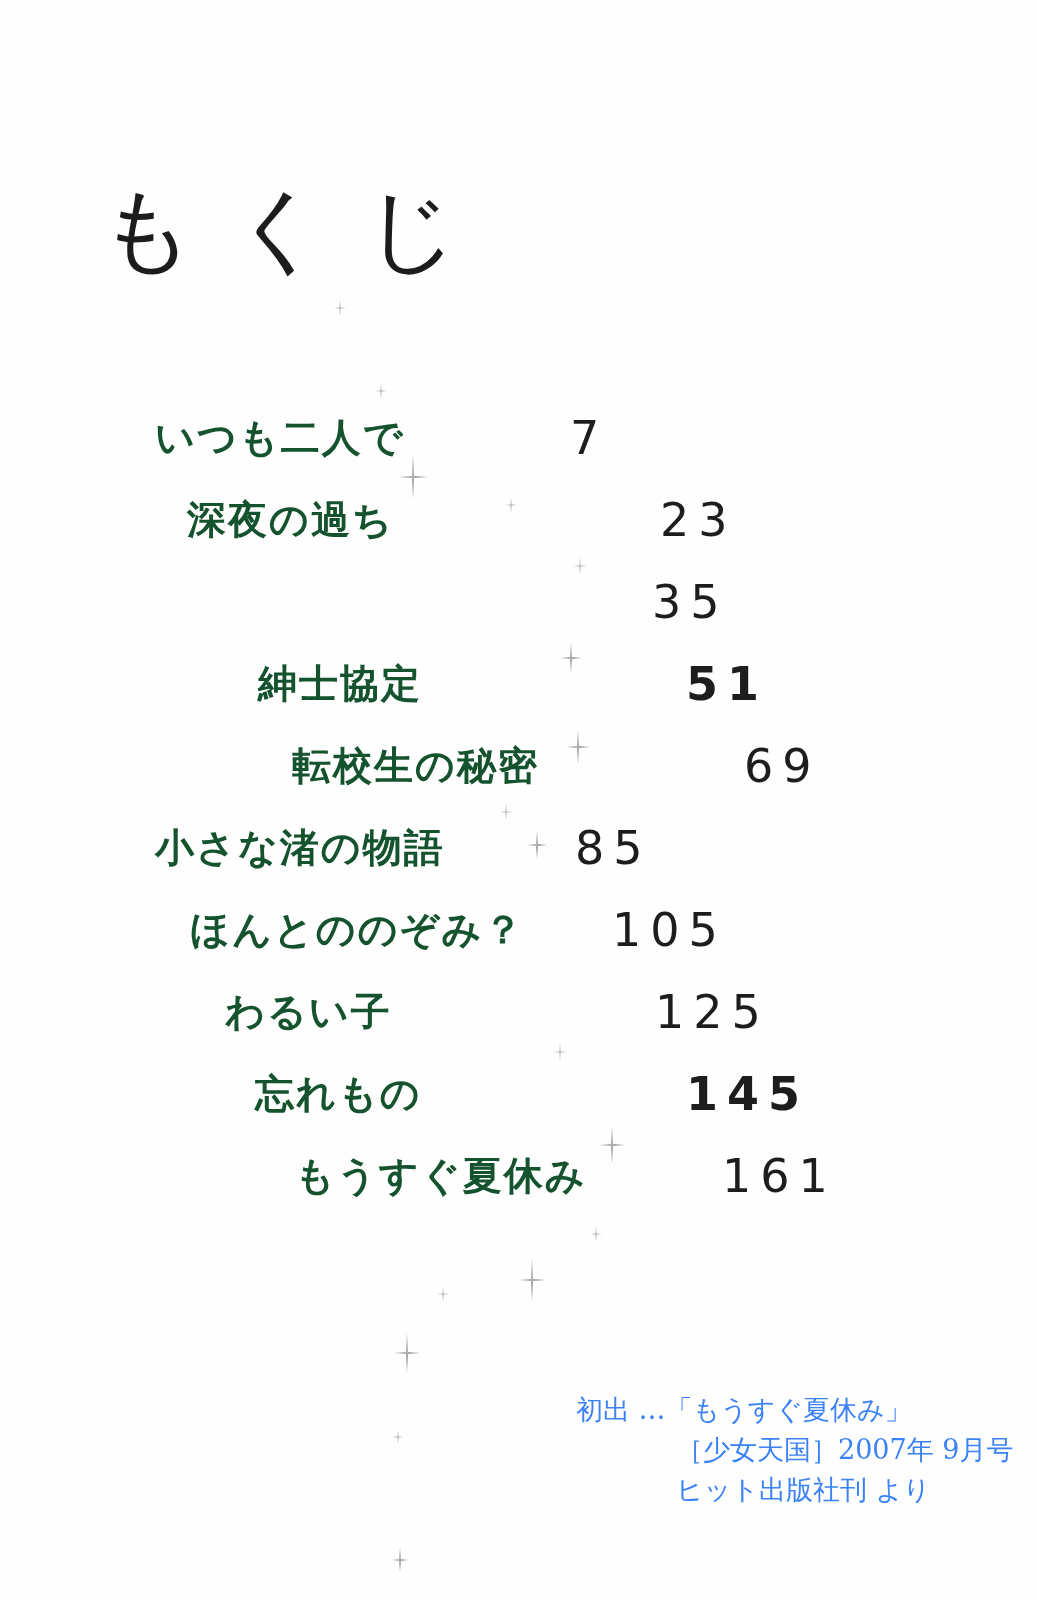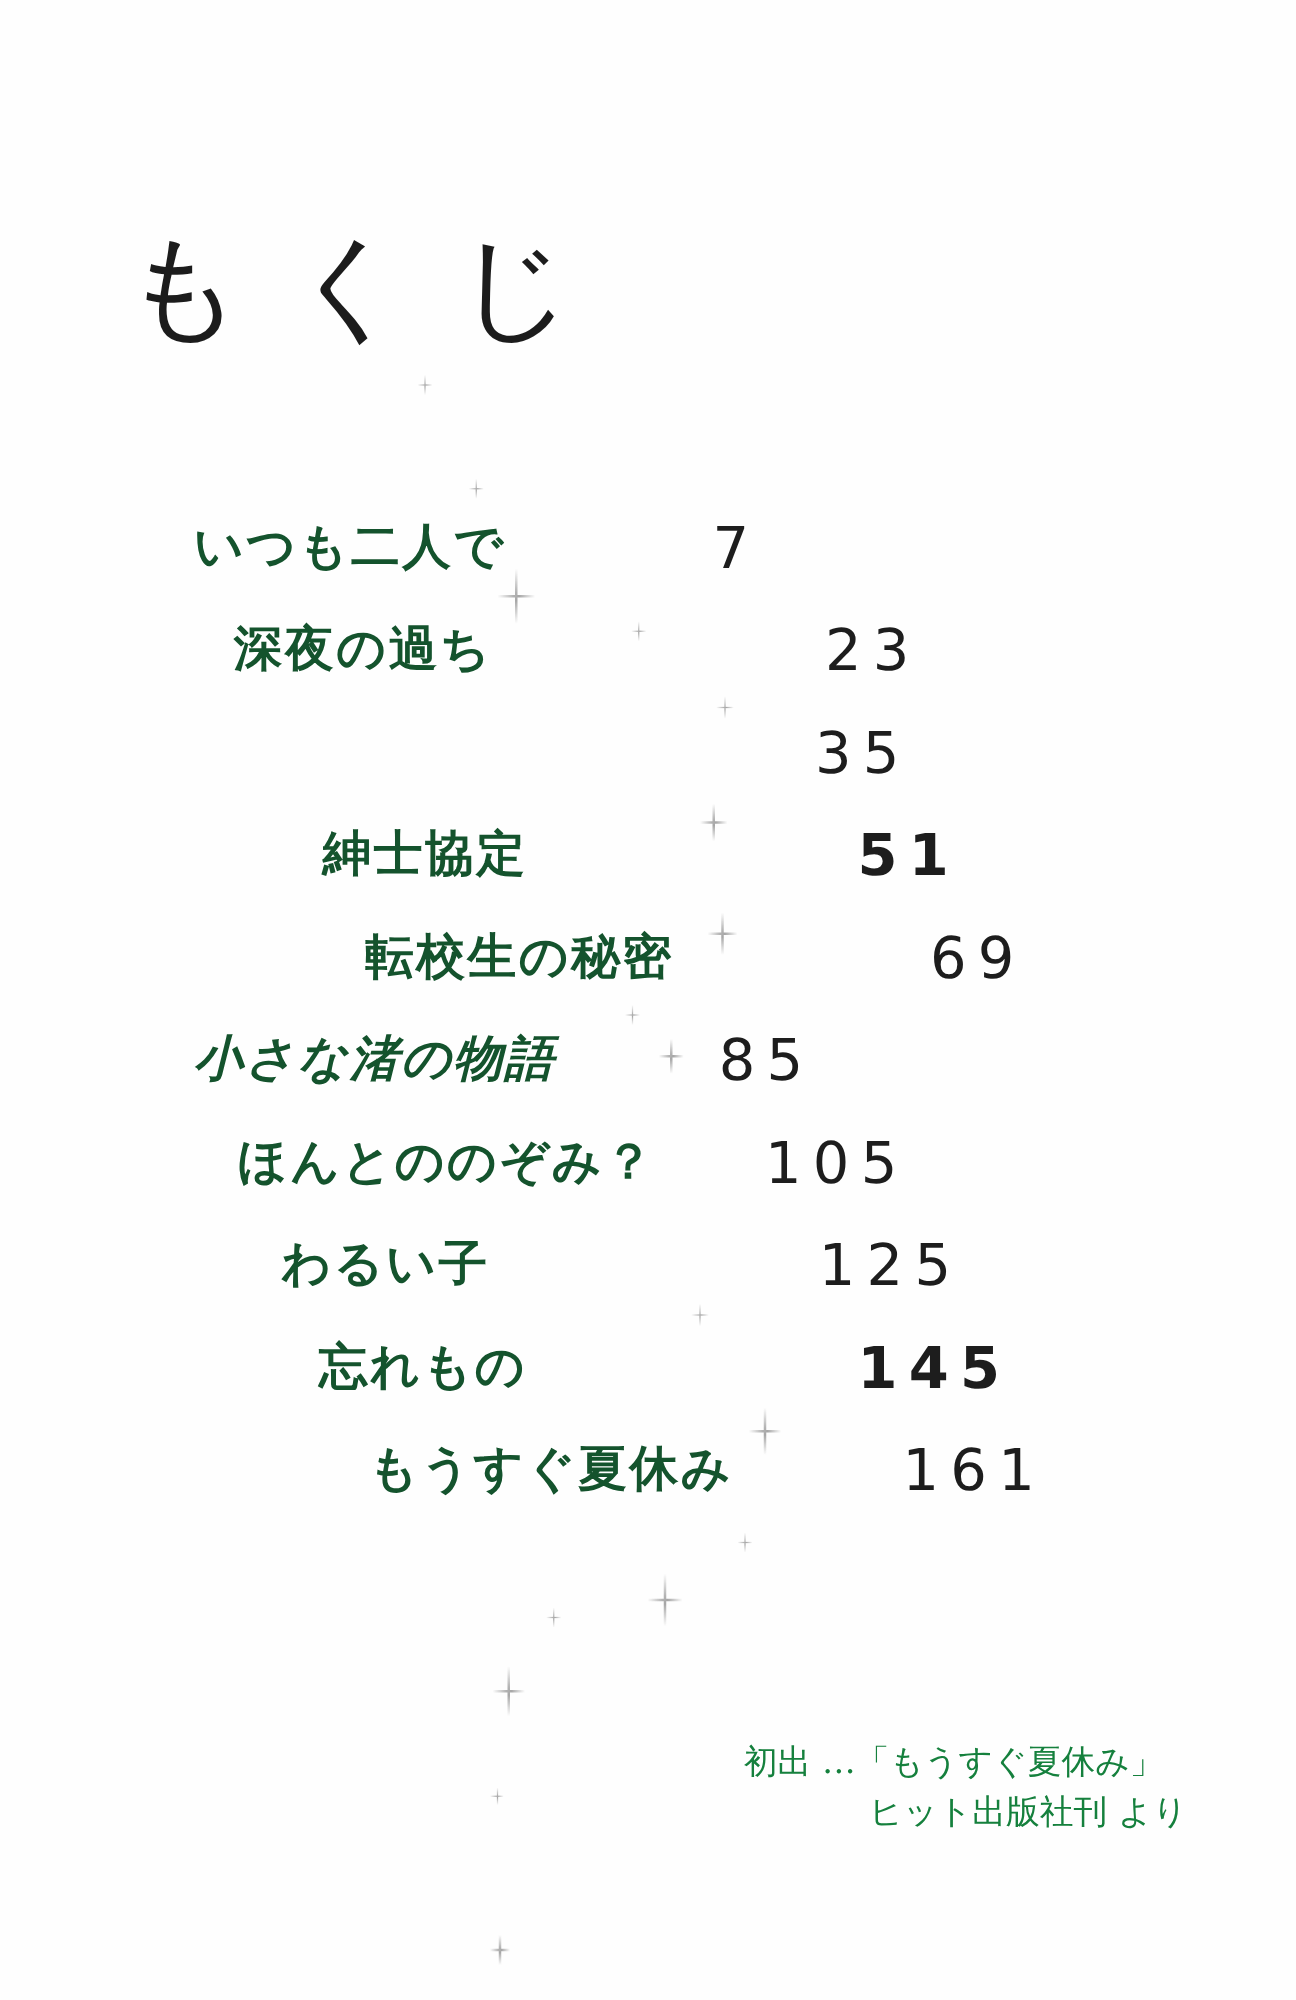--- a/index.html
+++ b/index.html
@@ -52,34 +52,34 @@
     line-height: 52px;
     white-space: nowrap;
     color: #1d1d1d;
   }
   
   .r1  { top: 412px; }  .r1 .toc-title { left: 155px; }  .r1 .toc-page { left: 570px; }
   .r2  { top: 494px; }  .r2 .toc-title { left: 187px; }  .r2 .toc-page { left: 612px; margin-left: 48px; }
   .r3  { top: 576px; }  .r3 .toc-title { left: 228px; }  .r3 .toc-page { left: 652px; }
   .r4  { top: 658px; }  .r4 .toc-title { left: 258px; }  .r4 .toc-page { left: 686px; font-weight: bold; }
   .r5  { top: 740px; }  .r5 .toc-title { left: 292px; }  .r5 .toc-page { left: 720px; margin-left: 24px; }
-  .r6  { top: 822px; }  .r6 .toc-title { left: 155px; font-style: italic; }  .r6 .toc-page { left: 575px; }
+  .r6  { top: 822px; }  .r6 .toc-title { left: 155px; }  .r6 .toc-page { left: 575px; }
   .r7  { top: 904px; }  .r7 .toc-title { left: 190px; }  .r7 .toc-page { left: 612px; }
   .r8  { top: 986px; }  .r8 .toc-title { left: 225px; }  .r8 .toc-page { left: 655px; }
   .r9  { top: 1068px; } .r9 .toc-title { left: 255px; }  .r9 .toc-page { left: 686px; font-weight: bold; }
   .r10 { top: 1150px; } .r10 .toc-title { left: 295px; } .r10 .toc-page { left: 722px; }
 
   .credits {
     position: absolute;
-    left: 595px;
+    left: 576px;
     top: 1390px;
     font-family: "DejaVu Serif", "Liberation Serif", serif;
     font-size: 27px;
     line-height: 40px;
-    color: #15803d;
+    color: #3b82f6;
     white-space: nowrap;
   }
   .credit-line-2, .credit-line-3 {
     margin-left: 100px;
   }
 
   
   .sparkle {
     position: absolute;
     opacity: 0.75;
@@ -169,16 +169,17 @@
   <div class="sparkle" style="left:599px; top:1126px; width:26px; height:38px;"></div>
   <div class="sparkle small" style="left:590px; top:1226px; width:12px; height:16px;"></div>
   <div class="sparkle" style="left:518px; top:1259px; width:28px; height:42px;"></div>
   <div class="sparkle small" style="left:437px; top:1286px; width:12px; height:16px;"></div>
   <div class="sparkle" style="left:394px; top:1333px; width:26px; height:40px;"></div>
   <div class="sparkle small" style="left:392px; top:1430px; width:11px; height:14px;"></div>
   <div class="sparkle" style="left:392px; top:1548px; width:16px; height:24px;"></div>
 
   <div class="credits">
     <div class="credit-line-1">初出 …「もうすぐ夏休み」</div>
+    <div class="credit-line-2">［少女天国］2007年 9月号</div>
     <div class="credit-line-3">ヒット出版社刊 より</div>
   </div>
 
 </div>
 
 </body></html>

